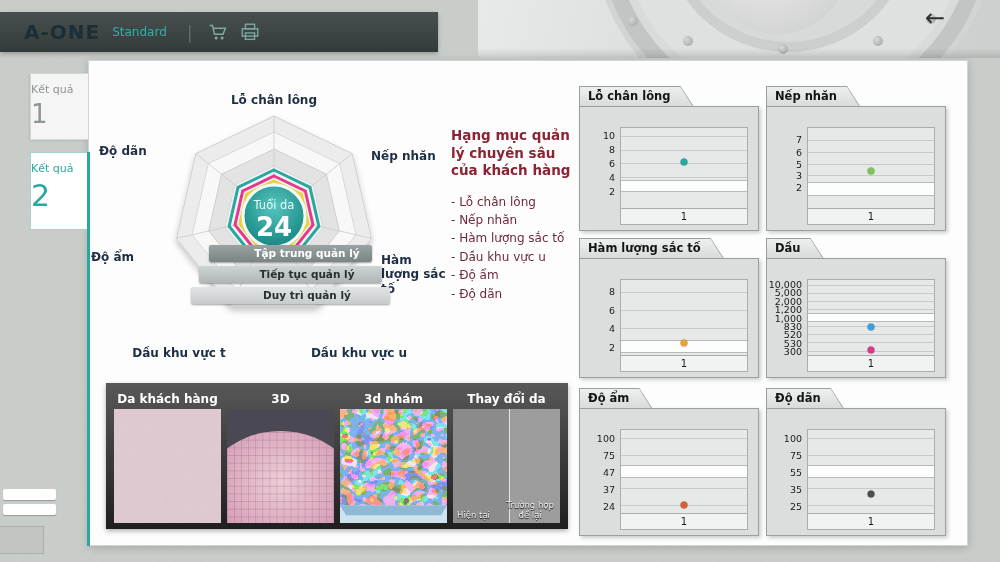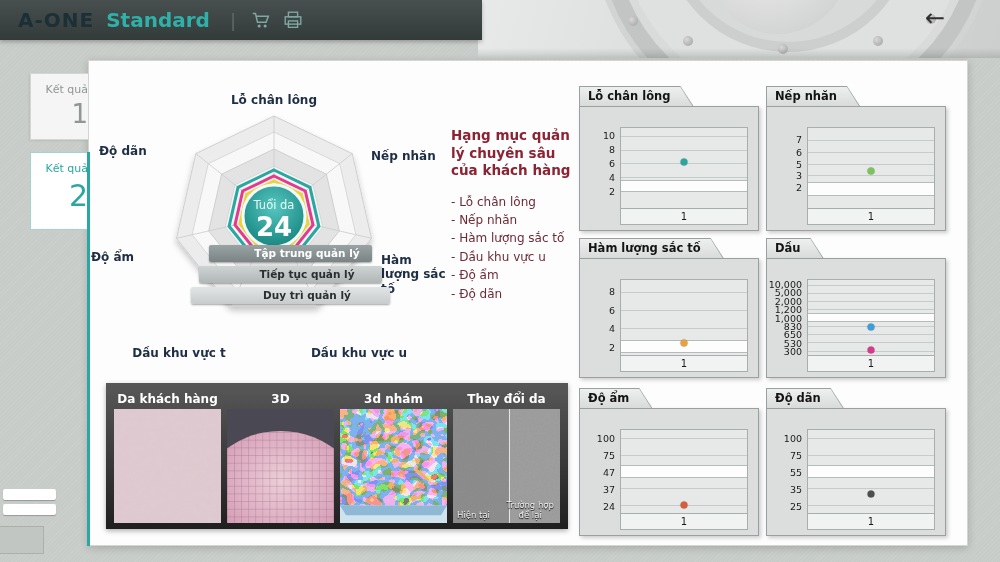--- a/index.html
+++ b/index.html
@@ -2,40 +2,40 @@
 <html><head>
 <meta charset="utf-8">
 <style>
   html,body{margin:0;padding:0;}
   body{font-family:"DejaVu Sans","Liberation Sans",sans-serif;}
   .app{position:relative;width:1000px;height:562px;overflow:hidden;
     background:#c8ccc9;
     background-image:repeating-linear-gradient(135deg, rgba(255,255,255,0.06) 0px, rgba(255,255,255,0.06) 1px, transparent 1px, transparent 3px);}
 
   
-  .topbar{position:absolute;left:0;top:0;width:482px;height:40px;
-    background:linear-gradient(#474f4f,#333a3a);display:flex;align-items:center;padding-left:18px;box-sizing:border-box;gap:10px;
+  .topbar{position:absolute;left:0;top:12px;width:438px;height:40px;
+    background:linear-gradient(#474f4f,#333a3a);display:flex;align-items:center;padding-left:24px;box-sizing:border-box;gap:10px;
     box-shadow:0 2px 4px rgba(0,0,0,0.25);z-index:6;}
   .brand{font-size:20px;font-weight:700;letter-spacing:1px;color:#1c2f36;}
-  .brand-suffix{font-size:20px;color:#2fb0a8;margin-left:2px;font-weight:bold;}
+  .brand-suffix{font-size:12px;color:#2fb0a8;margin-left:2px;}
   .tb-sep{font-size:18px;color:#5c6a6a;margin:0 4px 0 10px;}
   .tb-icon{color:#7fa8a3;display:flex;align-items:center;cursor:pointer;}
   .photo-strip{position:absolute;left:478px;top:0;width:522px;height:58px;overflow:hidden;
     background:linear-gradient(105deg,#e8e9e9 0%,#dadbdb 45%,#cdcece 100%);z-index:4;}
   .photo-strip::after{content:"";position:absolute;left:0;right:0;bottom:0;height:10px;
     background:linear-gradient(transparent,rgba(0,0,0,0.12));}
   .ph-ring{position:absolute;border-radius:50%;}
   .r-big{width:360px;height:360px;left:120px;top:-268px;border:16px solid #c3c4c4;box-shadow:inset 0 0 0 8px #d9dada, 0 0 0 6px #d2d3d3;background:#dfe0e0;}
   .r-mid{width:230px;height:230px;left:185px;top:-198px;border:10px solid #cdcece;background:#d8d9d9;}
   .ph-disc{position:absolute;width:140px;height:140px;border-radius:50%;left:230px;top:-106px;background:radial-gradient(circle at 42% 38%,#f0f0f0,#c9caca);}
   .ph-bolt{position:absolute;width:10px;height:10px;border-radius:50%;background:radial-gradient(circle at 35% 35%,#d8d8d8,#9f9f9f);}
   .back-arrow{position:absolute;left:925px;top:4px;font-size:24px;color:#2f2f2f;z-index:7;cursor:pointer;}
 
   
-  .side-tab{position:absolute;left:30px;width:58px;box-sizing:border-box;text-align:right;z-index:6;}
+  .side-tab{position:absolute;left:30px;width:58px;box-sizing:border-box;text-align:left;z-index:6;}
   .tab1{top:73px;height:67px;background:#f4f5f4;border:1px solid #d3d6d3;border-right:none;box-shadow:-1px 1px 2px rgba(0,0,0,0.08);}
   .tab2{top:152px;height:78px;background:#ffffff;border:1px solid #9fd4cf;border-right:none;}
   .tab-label{display:block;font-size:11px;margin-top:9px;}
   .tab-num{display:block;font-size:26px;margin-top:3px;}
   .tab1 .tab-label,.tab1 .tab-num{color:#8f9694;}
   .tab2 .tab-label,.tab2 .tab-num{color:#2aa7a2;}
   .tab2 .tab-num{font-size:30px;}
   .teal-line{position:absolute;left:87px;top:152px;width:3px;height:394px;background:#2aa7a2;z-index:7;}
 
   
@@ -368,21 +368,21 @@
         </div>
       <div class="mc-body">
         <div class="mc-row">
             <div class="ylabels">
               <div class="ytick" style="top: 6%;">10,000</div>
               <div class="ytick" style="top: 17%;">5,000</div>
               <div class="ytick" style="top: 28%;">2,000</div>
               <div class="ytick" style="top: 39%;">1,200</div>
               <div class="ytick" style="top: 50%;">1,000</div>
               <div class="ytick" style="top: 61%;">830</div>
-              <div class="ytick" style="top: 72%;">650</div>
+              <div class="ytick" style="top: 72%;">520</div>
               <div class="ytick" style="top: 83%;">530</div>
               <div class="ytick" style="top: 94%;">300</div>
             </div>
             <div class="plot">
               <div class="gridline" style="top: 6%;"></div>
               <div class="gridline" style="top: 17%;"></div>
               <div class="gridline" style="top: 28%;"></div>
               <div class="gridline" style="top: 39%;"></div>
               <div class="gridline" style="top: 50%;"></div>
               <div class="gridline" style="top: 61%;"></div>

